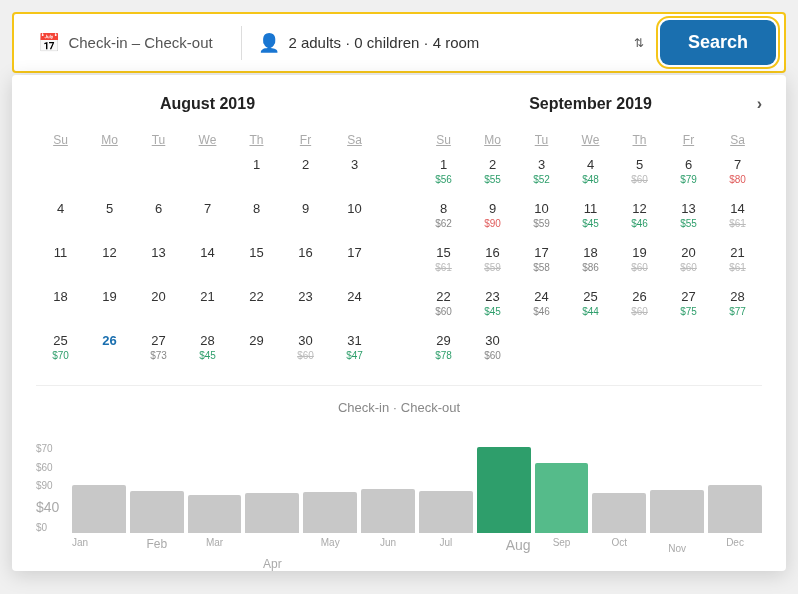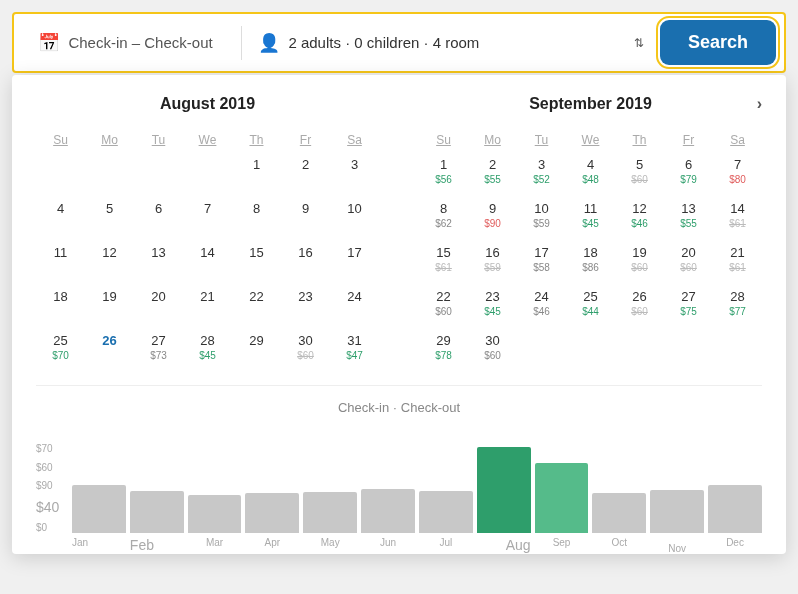--- a/index.html
+++ b/index.html
@@ -544,23 +544,23 @@
             <div style="width:100%;height:43px;background:#c8c8c8;border-radius:2px 2px 0 0;"></div>
           </div>
 
           <div style="flex:1;display:flex;flex-direction:column;align-items:center;justify-content:flex-end;height:90px;">
             <div style="width:100%;height:48px;background:#c8c8c8;border-radius:2px 2px 0 0;"></div>
           </div>
         </div>
 
         <div style="display:flex; gap:4px; margin-top:4px; margin-bottom:14px;">
           <span style="flex:1;text-align:left;font-size:10px;color:#aaa;">Jan</span>
-          <span style="flex:1;text-align:left;font-size:14px;color:#aaa;">Feb</span>
+          <span style="flex:1;text-align:center;font-size:12px;color:#aaa;">Feb</span>
           <span style="flex:1;text-align:center;font-size:10px;color:#aaa;">Mar</span>
-          <span style="flex:1;text-align:center;font-size:10px;color:#aaa;">Apr</span>
+          <span style="flex:1;text-align:center;font-size:12px;color:#aaa;margin-top:20px;">Apr</span>
           <span style="flex:1;text-align:center;font-size:10px;color:#aaa;">May</span>
           <span style="flex:1;text-align:center;font-size:10px;color:#aaa;">Jun</span>
           <span style="flex:1;text-align:center;font-size:10px;color:#aaa;">Jul</span>
           <span style="flex:1;text-align:right;font-size:14px;color:#aaa;">Aug</span>
           <span style="flex:1;text-align:center;font-size:10px;color:#aaa;">Sep</span>
           <span style="flex:1;text-align:center;font-size:10px;color:#aaa;">Oct</span>
           <span style="flex:1;text-align:center;font-size:10px;color:#aaa;margin-top:6px;">Nov</span>
           <span style="flex:1;text-align:center;font-size:10px;color:#aaa;">Dec</span>
         </div>
       </div>

